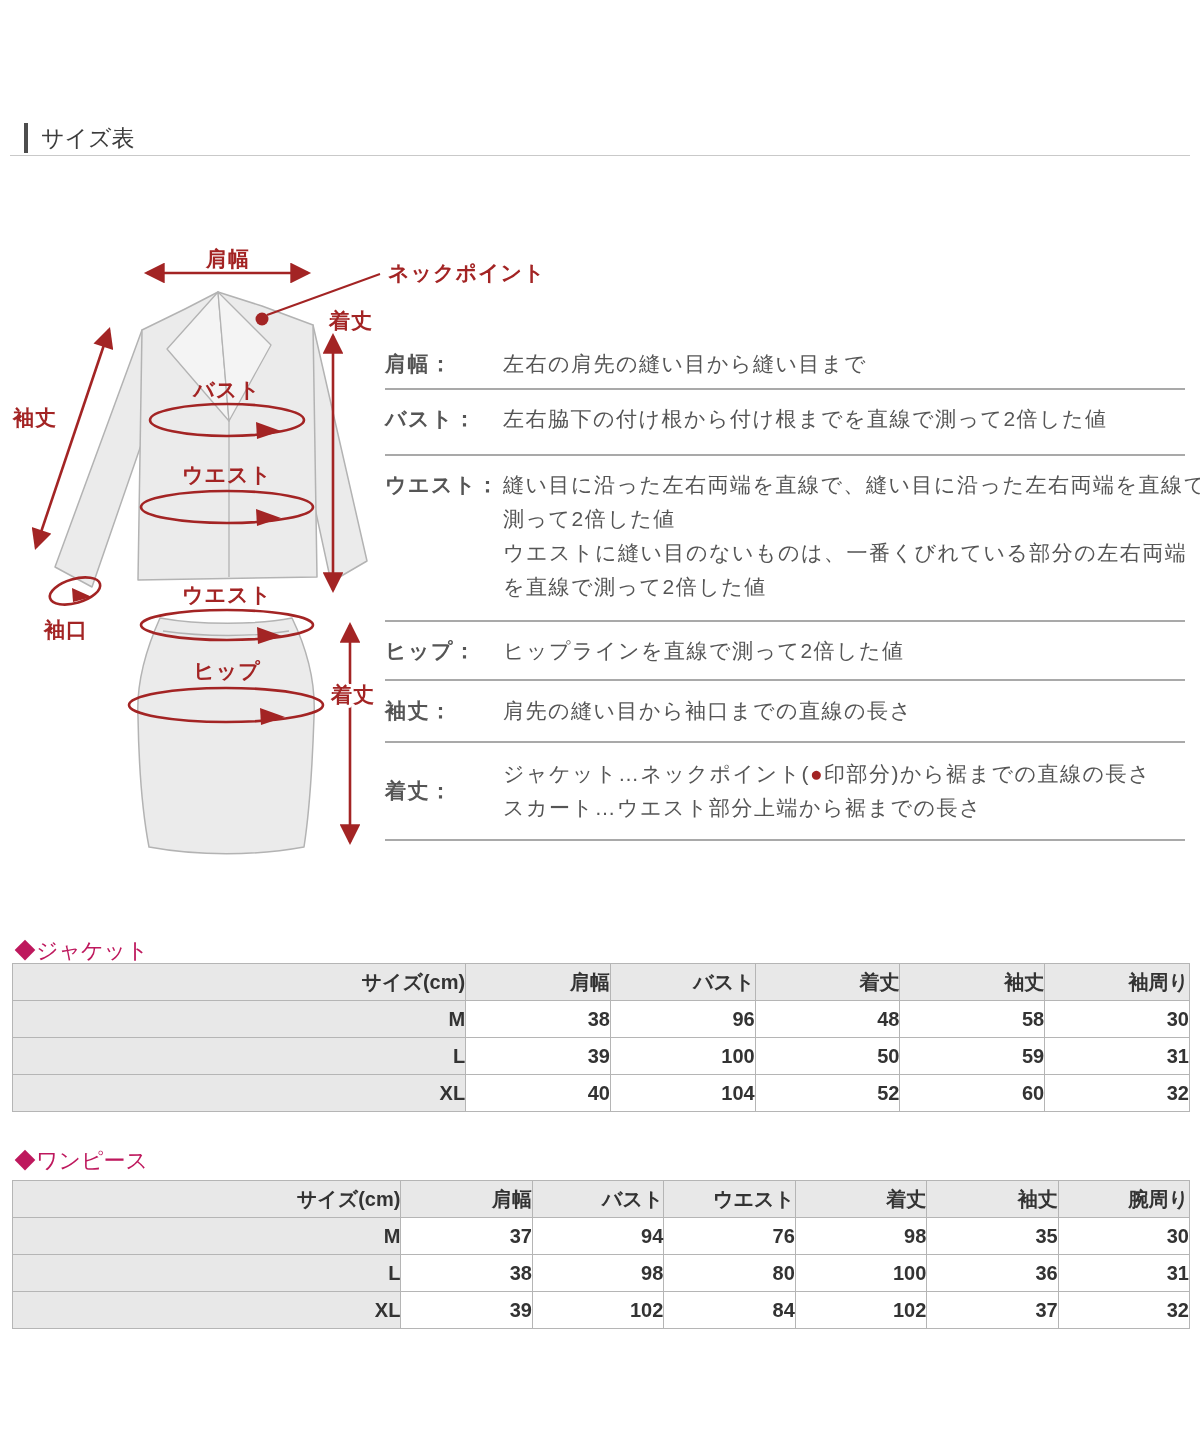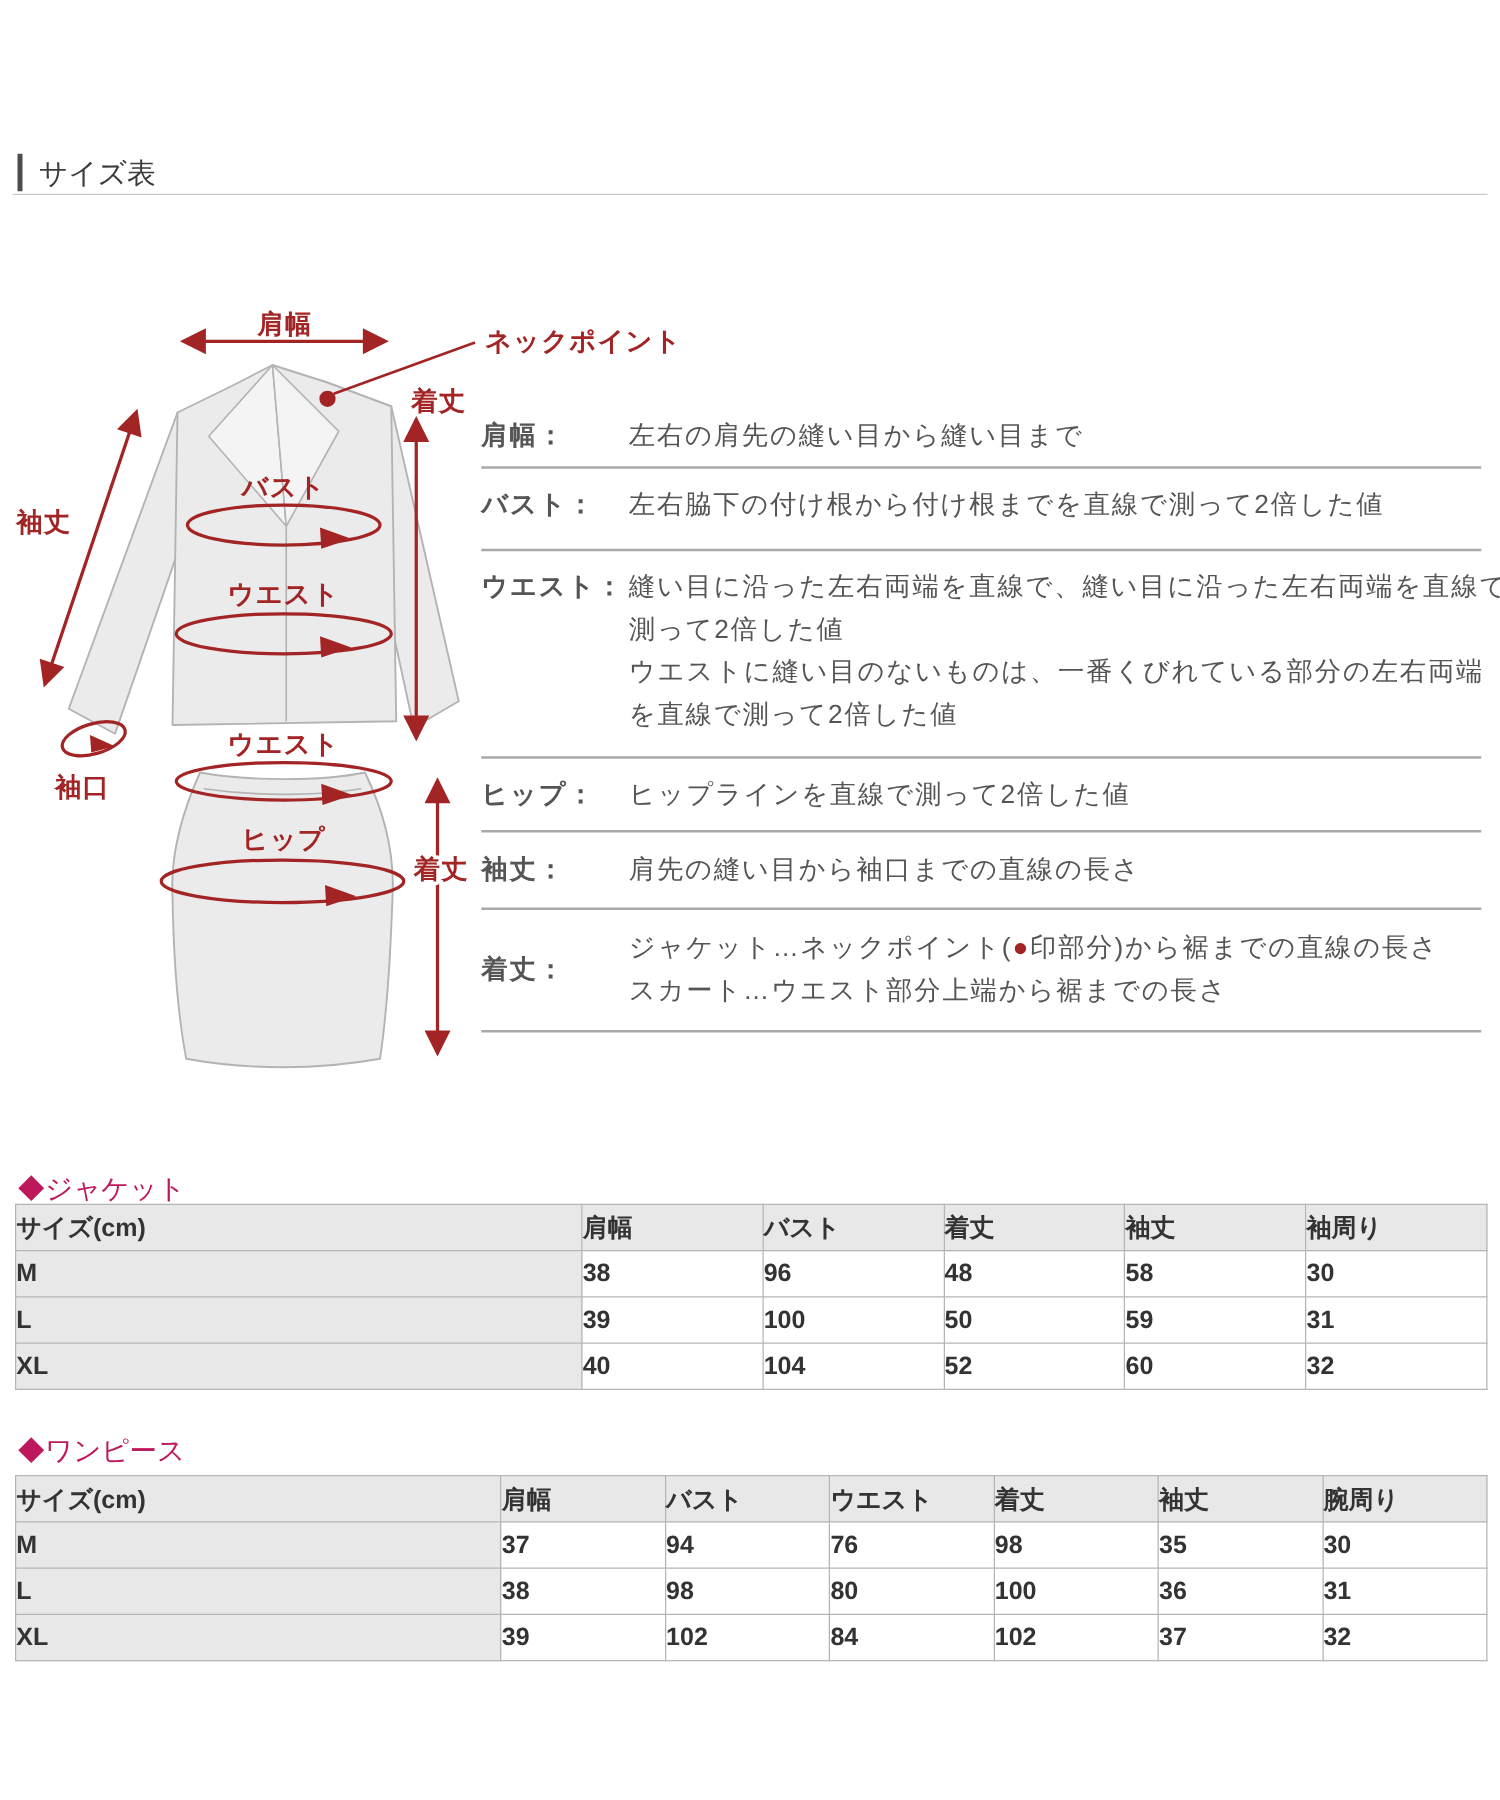--- a/index.html
+++ b/index.html
@@ -2,21 +2,21 @@
 <html lang="ja" style="--accent: #a32424; --header-bg: #e8e8e8;"><head>
 <meta charset="utf-8">
 <style>
   html,body{margin:0;padding:0;}
   body{
     width:1200px;height:1440px;position:relative;background:#fff;
     font-family:"Liberation Sans",sans-serif;color:#333;overflow:hidden;
   }
   
   .page-title{
-    position:absolute;left:14px;top:104px;font-size:23px;line-height:30px;
+    position:absolute;left:24px;top:104px;font-size:23px;line-height:30px;
     color:#3c3c3c;border-left:4px solid #4d4d4d;padding-left:13px;font-weight:normal;
   }
   .title-rule{position:absolute;left:10px;top:155px;width:1180px;height:1px;background:#c9c9c9;}
   
   .diagram{position:absolute;left:0;top:235px;}
   .sil{fill:#ebebeb;stroke:#b3b3b3;stroke-width:1.5;stroke-linejoin:round;}
   .sil-light{fill:#f4f4f4;stroke:#b3b3b3;stroke-width:1.3;stroke-linejoin:round;}
   .sln{fill:none;stroke:#b3b3b3;stroke-width:1.3;}
   .red{fill:none;stroke:var(--accent,#a32424);stroke-width:2.6;}
   .thin{stroke-width:2;}
@@ -28,34 +28,34 @@
   .halo{paint-order:stroke;stroke:#fff;stroke-width:6px;stroke-linejoin:round;}
   
   .defs{
     position:absolute;left:385px;top:330px;width:800px;
     font-size:21px;letter-spacing:1.5px;color:#555;line-height:34px;
   }
   .def-row{display:flex;border-bottom:2px solid #a9a9a9;align-items:flex-start;}
   .def-term{width:118px;flex-shrink:0;font-weight:bold;}
   .def-body{flex:1;}
   .def-line{white-space:nowrap;}
-  .r1{padding:2px 0 7px;}
+  .r1{padding:2px 0 7px;margin-top:15px;}
   .r2{padding:12px 0 18px;}
   .r3{padding:12px 0 16px;}
   .r4{padding:12px 0 11px;}
   .r5{padding:14px 0 14px;align-items:center;}
   .r6{padding:13px 0 13px;}
   .dot{color:var(--accent,#a32424);}
   
   .sec-title{position:absolute;left:14px;font-size:22px;color:#be185d;}
   .t-jacket{top:936px;}
   .t-dress{top:1146px;}
   table.sizes{
     position:absolute;left:12px;width:1178px;border-collapse:collapse;table-layout:fixed;
-    font-size:20px;text-align:left;border:1px solid #919191;background:#fff;color:#333;
+    font-size:20px;text-align:right;border:1px solid #919191;background:#fff;color:#333;
   }
   .jacket{top:963px;}
   .dress{top:1180px;}
   table.sizes th,table.sizes td{border:1px solid #b5b5b5;padding:0;}
   table.sizes th{background:var(--header-bg,#e8e8e8);font-weight:bold;height:36px;}
   table.sizes td{height:35px;font-weight:bold;}
 </style>
 </head>
 <body>
 

